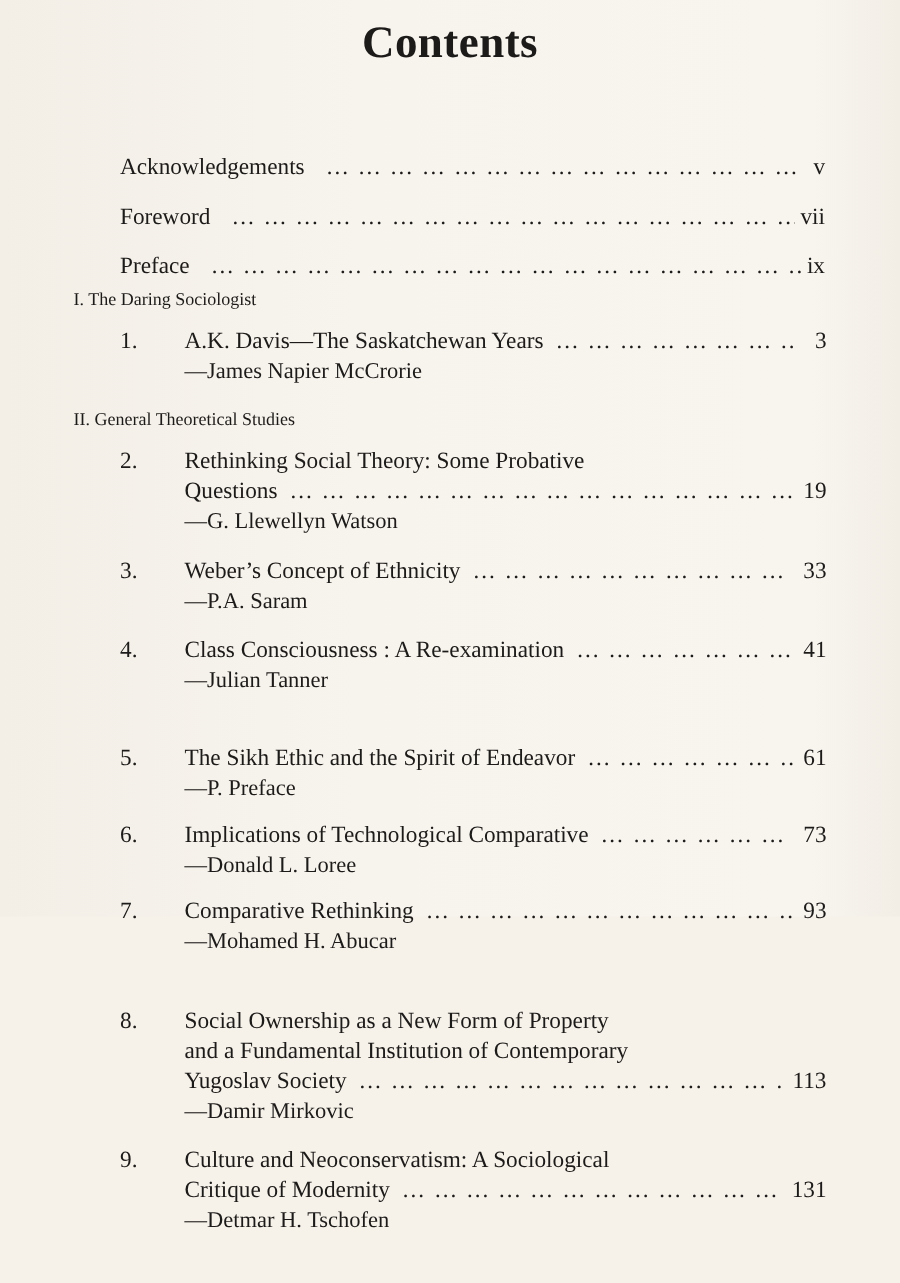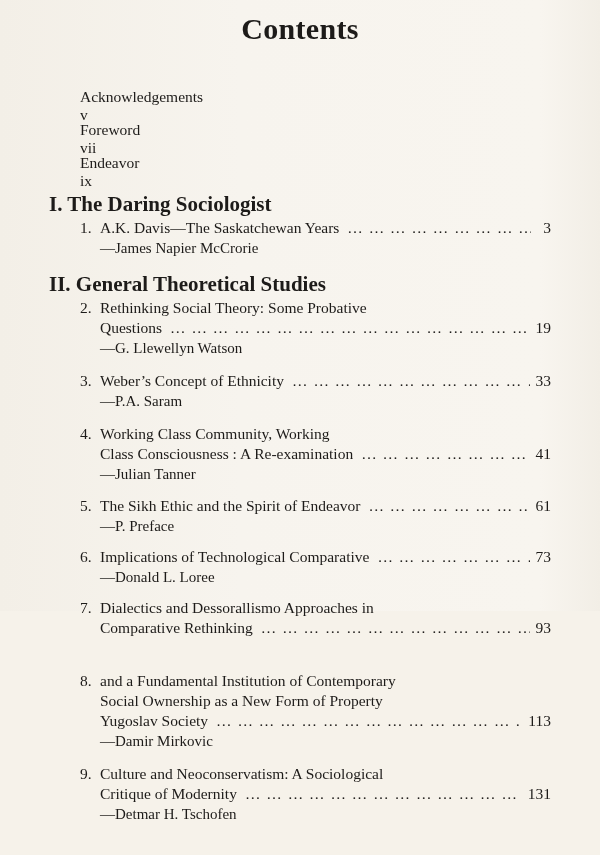--- a/index.html
+++ b/index.html
@@ -12,28 +12,28 @@
   }
   .page {
     position: absolute; left: 0; top: 0; width: 600px; height: 611px;
     background: linear-gradient(90deg, #f3efe7 0%, #f7f4ee 40%, #f8f5ef 90%, #f2eee6 100%);
   }
   .title {
     position: absolute; top: 12px; left: 0; width: 600px; text-align: center;
     font-size: 30px; font-weight: bold; letter-spacing: 0.3px;
   }
   .front { position: absolute; left: 80px; width: 470px; font-size: 15.5px; }
-  .row { display: flex; align-items: flex-start; height: 33px; flex-direction: column; }
+  .row { display: flex; align-items: flex-end; height: 33px; }
   .row .lbl { white-space: nowrap; }
   .row .dots { flex: 1; overflow: hidden; white-space: nowrap; margin: 0 4px 0 14px; letter-spacing: 1px; }
   .row .pg { white-space: nowrap; }
-  .part { position: absolute; left: 49px; font-size: 21px; font-weight: bold; }
+  .part { position: absolute; left: 49px; font-size: 12px; font-weight: normal; }
   .entry { position: absolute; left: 80px; width: 471px; font-size: 15.5px; line-height: 20px; }
   .entry .num { position: absolute; left: 0; top: 0; }
-  .entry .body { margin-left: 20px; }
+  .entry .body { margin-left: 43px; }
   .entry .line { display: flex; align-items: baseline; }
   .entry .line .t { white-space: nowrap; }
   .entry .line .dots { flex: 1; overflow: hidden; white-space: nowrap; margin: 0 6px 0 8px; letter-spacing: 1px; }
   .entry .line .pg { white-space: nowrap; min-width: 14px; text-align: right; }
   .entry .author { font-size: 15px; }
 </style>
 </head>
 <body>
 
 <div class="page">
@@ -45,21 +45,21 @@
       <span class="lbl">Acknowledgements</span>
       <span class="dots">… … … … … … … … … … … … … … … … … … … … … … … … … … … … … … … …</span>
       <span class="pg">v</span>
     </div>
     <div class="row">
       <span class="lbl">Foreword</span>
       <span class="dots">… … … … … … … … … … … … … … … … … … … … … … … … … … … … … … … …</span>
       <span class="pg">vii</span>
     </div>
     <div class="row">
-      <span class="lbl">Endeavor</span>
+      <span class="lbl">Preface</span>
       <span class="dots">… … … … … … … … … … … … … … … … … … … … … … … … … … … … … … … …</span>
       <span class="pg">ix</span>
     </div>
   </div>
 
   <div class="part" style="top:192px">I. The Daring Sociologist</div>
 
   <div class="entry" style="top:218px">
     <span class="num">1.</span>
     <div class="body">
@@ -98,23 +98,20 @@
           <span class="pg">33</span>
         </div>
       <div class="author">—P.A. Saram</div>
     </div>
   </div>
 
   <div class="entry" style="top:424px">
     <span class="num">4.</span>
     <div class="body">
       <div class="line">
-          <span class="t">Working Class Community, Working</span>
-        </div>
-      <div class="line">
           <span class="t">Class Consciousness : A Re-examination</span>
           <span class="dots">… … … … … … … … … … … … … … … … … … … … … … … … … … … … … … … …</span>
           <span class="pg">41</span>
         </div>
       <div class="author">—Julian Tanner</div>
     </div>
   </div>
 
   <div class="entry" style="top:496px">
     <span class="num">5.</span>
@@ -137,38 +134,36 @@
           <span class="pg">73</span>
         </div>
       <div class="author">—Donald L. Loree</div>
     </div>
   </div>
 
   <div class="entry" style="top:598px">
     <span class="num">7.</span>
     <div class="body">
       <div class="line">
-          <span class="t">Dialectics and Dessorallismo Approaches in</span>
-        </div>
-      <div class="line">
           <span class="t">Comparative Rethinking</span>
           <span class="dots">… … … … … … … … … … … … … … … … … … … … … … … … … … … … … … … …</span>
           <span class="pg">93</span>
         </div>
+      <div class="author">—Mohamed H. Abucar</div>
     </div>
   </div>
 
   <div class="entry" style="top:671px">
     <span class="num">8.</span>
     <div class="body">
       <div class="line">
-          <span class="t">and a Fundamental Institution of Contemporary</span>
+          <span class="t">Social Ownership as a New Form of Property</span>
         </div>
       <div class="line">
-          <span class="t">Social Ownership as a New Form of Property</span>
+          <span class="t">and a Fundamental Institution of Contemporary</span>
         </div>
       <div class="line">
           <span class="t">Yugoslav Society</span>
           <span class="dots">… … … … … … … … … … … … … … … … … … … … … … … … … … … … … … … …</span>
           <span class="pg">113</span>
         </div>
       <div class="author">—Damir Mirkovic</div>
     </div>
   </div>
 

